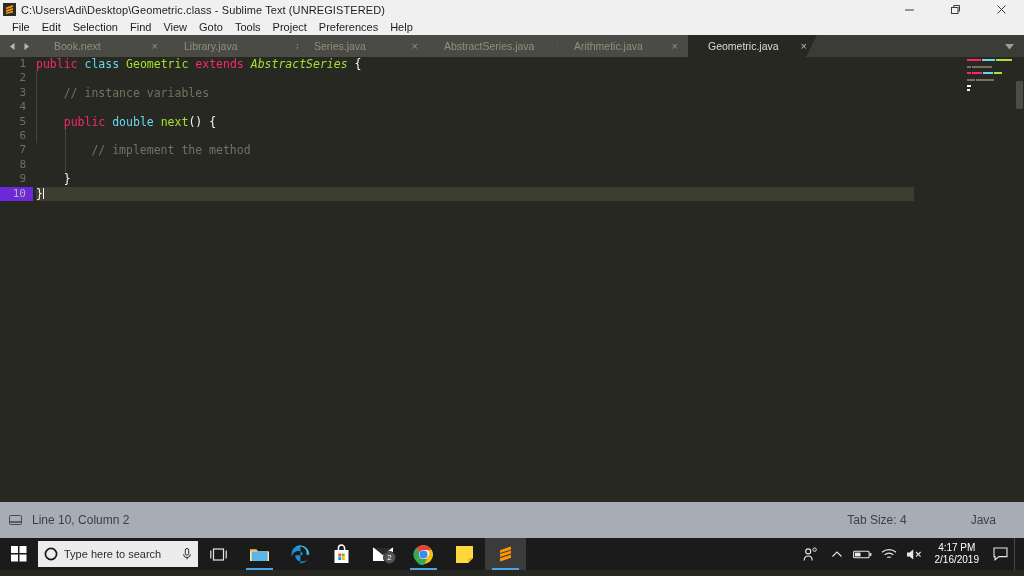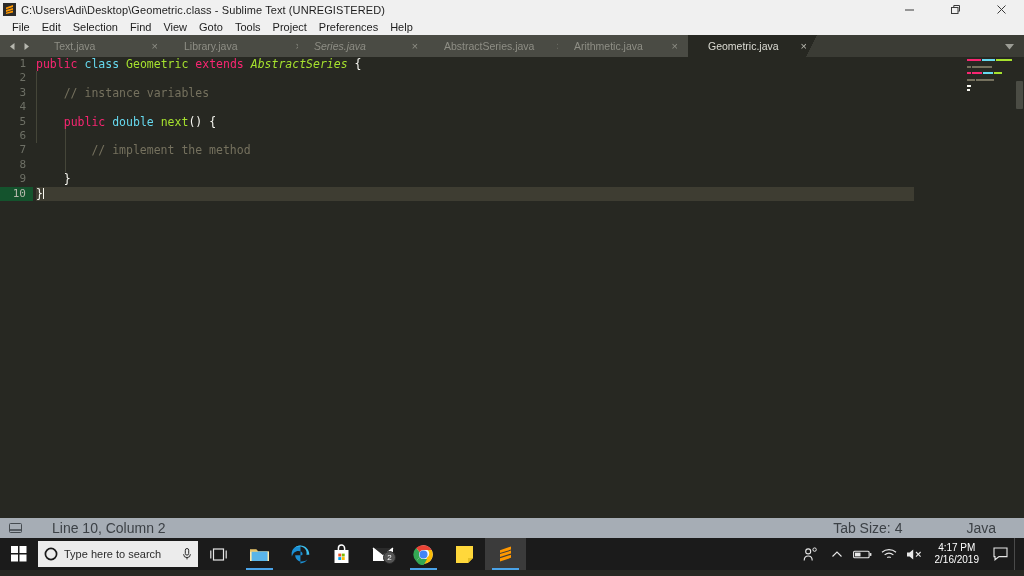--- a/index.html
+++ b/index.html
@@ -54,21 +54,21 @@
   .tabdrop svg { display:block; }
 
   
   .editor { position:absolute; top:22px; left:0; right:0; bottom:20px;
             background:#272822; overflow:hidden; }
   .gutter { position:absolute; left:0; top:0; width:33px; height:100%;
             background:#272822; }
   .gline { height:14.4px; line-height:14.4px; text-align:right; padding-right:7px;
            font-family:"DejaVu Sans Mono", monospace; font-size:11px;
            color:#6e7066; }
-  .gline.cur { background:#14532d; color:#b6b8ac; }
+  .gline.cur { background:#6d28d9; color:#b6b8ac; }
   .code { position:absolute; left:36px; top:0; right:110px; height:100%;
           font-family:"DejaVu Sans Mono", monospace; font-size:11.5px; }
   .cline { height:14.4px; line-height:14.4px; white-space:pre; color:#f8f8f2; }
   .cline.cur { background:#3e3d32; }
   .kw   { color:#f92672; }
   .st   { color:#66d9ef; }
   .cls  { color:#a6e22e; }
   .clsi { color:#a6e22e; font-style:italic; }
   .fn   { color:#a6e22e; }
   .cm   { color:#75715e; }
@@ -80,23 +80,23 @@
   
   .minimap { position:absolute; right:12px; top:2px; width:45px; height:40px; }
   .mmline { height:2.2px; margin-bottom:1.1px; display:flex; gap:1px; }
   .mmseg { height:2.2px; }
   .mmscroll { position:absolute; right:0; top:22px; width:9px; height:100%;
               background:#272822; }
   .mmthumb { position:absolute; right:1px; top:2px; width:7px; height:28px;
              background:#4b4c44; border-radius:1px; }
 
   
-  .statusbar { position:absolute; left:0; right:0; bottom:0; height:20px;
+  .statusbar { position:absolute; left:0; right:0; bottom:0; height:36px;
                background:#a6adb5; display:flex; align-items:center;
-               font-size:14px; color:#3c4146;gap:20px; }
+               font-size:12px; color:#3c4146; }
   .sb-icon { margin-left:9px; margin-right:10px; display:flex; }
   .sb-icon svg { display:block; }
   .sb-right { margin-left:auto; display:flex; align-items:center; }
   .sb-tab { margin-right:64px; }
   .sb-lang { margin-right:28px; }
 
   
   .taskbar { height:32px; background:#1b1b1b; display:flex; align-items:center;
              position:relative; }
   .startbtn { width:38px; height:32px; display:flex; align-items:center;
@@ -179,28 +179,28 @@
     <div class="tabnav">
       <svg width="9" height="9" viewBox="0 0 9 9">
           <polygon points="6.5,1 6.5,8 2,4.5" fill="#b7b8b0"></polygon>
         </svg>
       <svg width="9" height="9" viewBox="0 0 9 9">
           <polygon points="2.5,1 2.5,8 7,4.5" fill="#b7b8b0"></polygon>
         </svg>
     </div>
     <div class="tabs" id="tabstrip">
         <div class="tab" style="width: 130px;">
-          <span class="tab-label">Text.java</span>
+          <span class="tab-label">Book.next</span>
           <span class="tab-close">×</span>
         </div>
         <div class="tab" style="width: 130px; gap: 36px;">
           <span class="tab-label">Library.java</span>
           <span class="tab-close">×</span>
         </div>
-        <div class="tab" style="width: 130px; font-style: italic;">
+        <div class="tab" style="width: 130px;">
           <span class="tab-label">Series.java</span>
           <span class="tab-close">×</span>
         </div>
         <div class="tab" style="width: 130px;">
           <span class="tab-label">AbstractSeries.java</span>
           <span class="tab-close">×</span>
         </div>
         <div class="tab" style="width: 130px;">
           <span class="tab-label">Arithmetic.java</span>
           <span class="tab-close">×</span>

